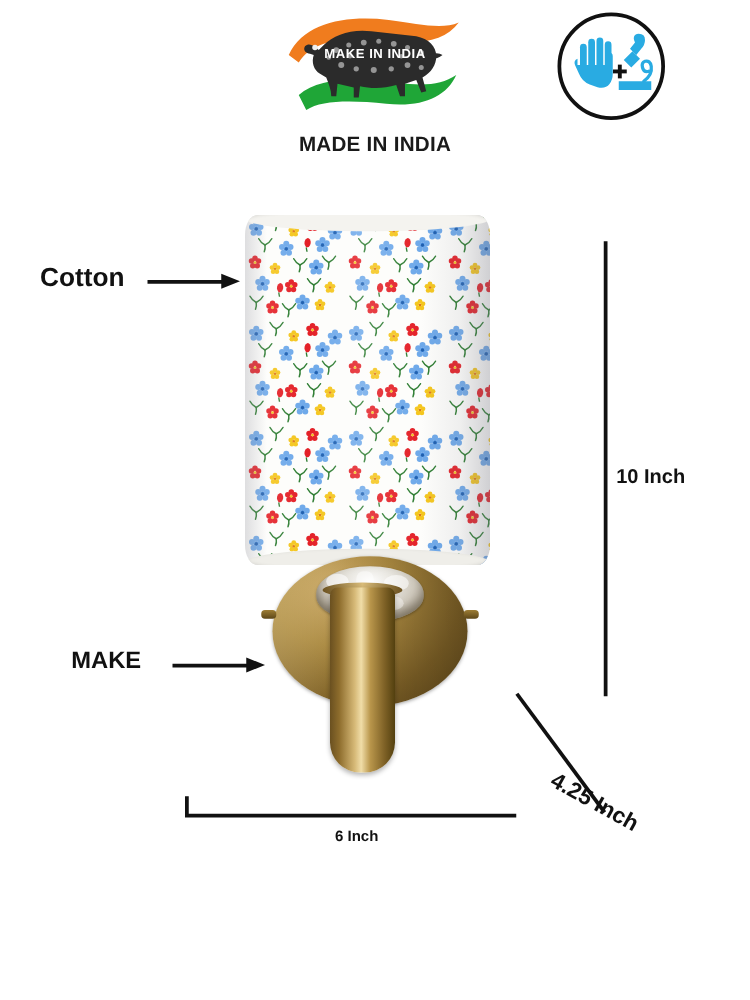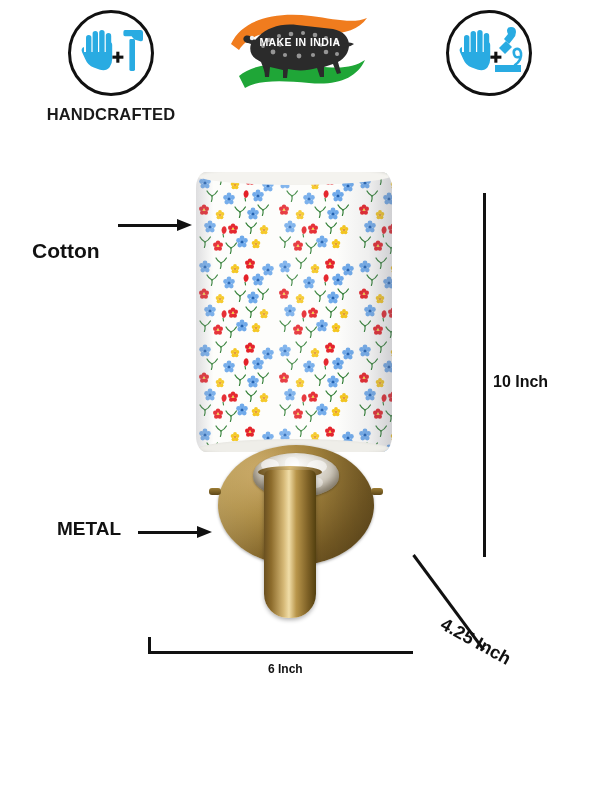--- a/index.html
+++ b/index.html
@@ -115,21 +115,21 @@
       #6a5020 0%, #8d6c2c 14%, #d6b977 38%, #f0dda8 48%, #b9964b 62%, #7e6126 84%, #53400f 100%);
     box-shadow:0 2px 4px rgba(0,0,0,.3);
   }
   .arm-collar{
     position:absolute;left:62px;top:26px;width:64px;height:12px;border-radius:50%;
     background:linear-gradient(to right,#6c5220,#d8bb79,#6c5220);
   }
 
   
   .anno{position:absolute;font-weight:bold;color:#111;white-space:nowrap;}
-  .anno-cotton{left:32px;top:211px;font-size:21px;margin-top:28px;}
+  .anno-cotton{left:32px;top:211px;font-size:21px;}
   .anno-metal{left:57px;top:518px;font-size:19px;}
 
   .arrow{position:absolute;height:10px;}
   .arrow .shaft{position:absolute;left:0;top:4px;height:3px;background:#111;}
   .arrow .head{
     position:absolute;top:0;width:0;height:0;
     border-top:6px solid transparent;
     border-bottom:6px solid transparent;
     border-left:15px solid #111;
     margin-top:-1px;
@@ -160,45 +160,20 @@
     transform:rotate(29deg);
   }
 </style>
 </head>
 <body>
 
 <div class="stage">
 
   <div class="badges">
 
-    <div class="badge b1">
-      <div class="badge-circle">
-        <svg width="80" height="80" viewBox="0 0 80 80">
-
-          <g fill="#29ABE2">
-            <rect x="15" y="22" width="5.4" height="21" rx="2.7"></rect>
-            <rect x="21.6" y="18" width="5.4" height="25" rx="2.7"></rect>
-            <rect x="28.2" y="17" width="5.4" height="26" rx="2.7"></rect>
-            <rect x="34.8" y="20" width="5.4" height="23" rx="2.7"></rect>
-            <path d="M13 34 q-3.4 1.4 -2 5 l3.2 7 q2.6 6.4 8.6 8.6 l6.2 2.2 q6.4 1.6 9.6 -2.6 q2.6 -3.4 2.6 -8.2 V32 q0 -3 -3 -3 t-3 3 v7 H13z"></path>
-          </g>
-
-          <g fill="#111">
-            <rect x="41.4" y="42.6" width="11" height="3.1"></rect>
-            <rect x="45.3" y="38.7" width="3.1" height="11"></rect>
-          </g>
-
-          <g fill="#29ABE2">
-            <path d="M54 17 h16 q2 0 2 2.6 v6.6 q0 2.6 -2.6 2 l-4.4 -1.2 q-1.6 -.4 -2.6 -1.6 l-1.8 -2.2 H54 q-1.6 0 -1.6 -1.6 v-2.6 q0 -2 1.6 -2z"></path>
-            <rect x="58.4" y="26" width="5.6" height="32" rx="1.4"></rect>
-          </g>
-        </svg>
-      </div>
-      <div class="badge-label">HANDCRAFTED</div>
-    </div>
 
     <div class="badge b2">
       <div class="badge-art">
         <svg width="150" height="88" viewBox="0 0 150 88">
 
           <path d="M6 34 C18 8, 52 2, 86 6 C110 9, 128 14, 142 8 C132 22, 112 26, 88 23 C58 19, 26 20, 14 40 Z" fill="#F07C1E"></path>
 
           <path d="M14 66 C30 52, 60 52, 92 56 C114 59, 128 58, 140 50 C132 68, 112 76, 84 73 C56 70, 32 70, 20 78 Z" fill="#1FA637"></path>
 
           <g fill="#2B2B2B">
@@ -225,20 +200,21 @@
               <circle cx="101" cy="42" r="2.3"></circle>
             <circle cx="112" cy="44" r="2"></circle>
               <circle cx="38" cy="36" r="1.9"></circle>
             <circle cx="55" cy="35" r="1.8"></circle>
               <circle cx="96" cy="35" r="1.8"></circle>
           </g>
 
           <text x="75" y="36" font-family="Liberation Sans, sans-serif" font-size="10.5" font-weight="bold" fill="#ffffff" text-anchor="middle" letter-spacing=".4">MAKE IN INDIA</text>
         </svg>
       </div>
+      <div class="badge-label">MADE IN INDIA</div>
     </div>
 
     <div class="badge b3">
       <div class="badge-circle">
         <svg width="80" height="80" viewBox="0 0 80 80">
           <g fill="#29ABE2">
             <rect x="15" y="22" width="5.4" height="21" rx="2.7"></rect>
             <rect x="21.6" y="18" width="5.4" height="25" rx="2.7"></rect>
             <rect x="28.2" y="17" width="5.4" height="26" rx="2.7"></rect>
             <rect x="34.8" y="20" width="5.4" height="23" rx="2.7"></rect>
@@ -358,21 +334,21 @@
       <div class="arm"></div>
     </div>
   </div>
 
   <div class="anno anno-cotton">Cotton</div>
   <div class="arrow arrow-cotton">
     <div class="shaft"></div>
     <div class="head"></div>
   </div>
 
-  <div class="anno anno-metal">METAL</div>
+  <div class="anno anno-metal">MAKE</div>
   <div class="arrow arrow-metal">
     <div class="shaft"></div>
     <div class="head"></div>
   </div>
 
   <div class="dim-line dim-v"></div>
   <div class="dim-text dim-10">10 Inch</div>
 
   <div class="dim-line dim-h"></div>
   <div class="dim-line dim-tick"></div>

